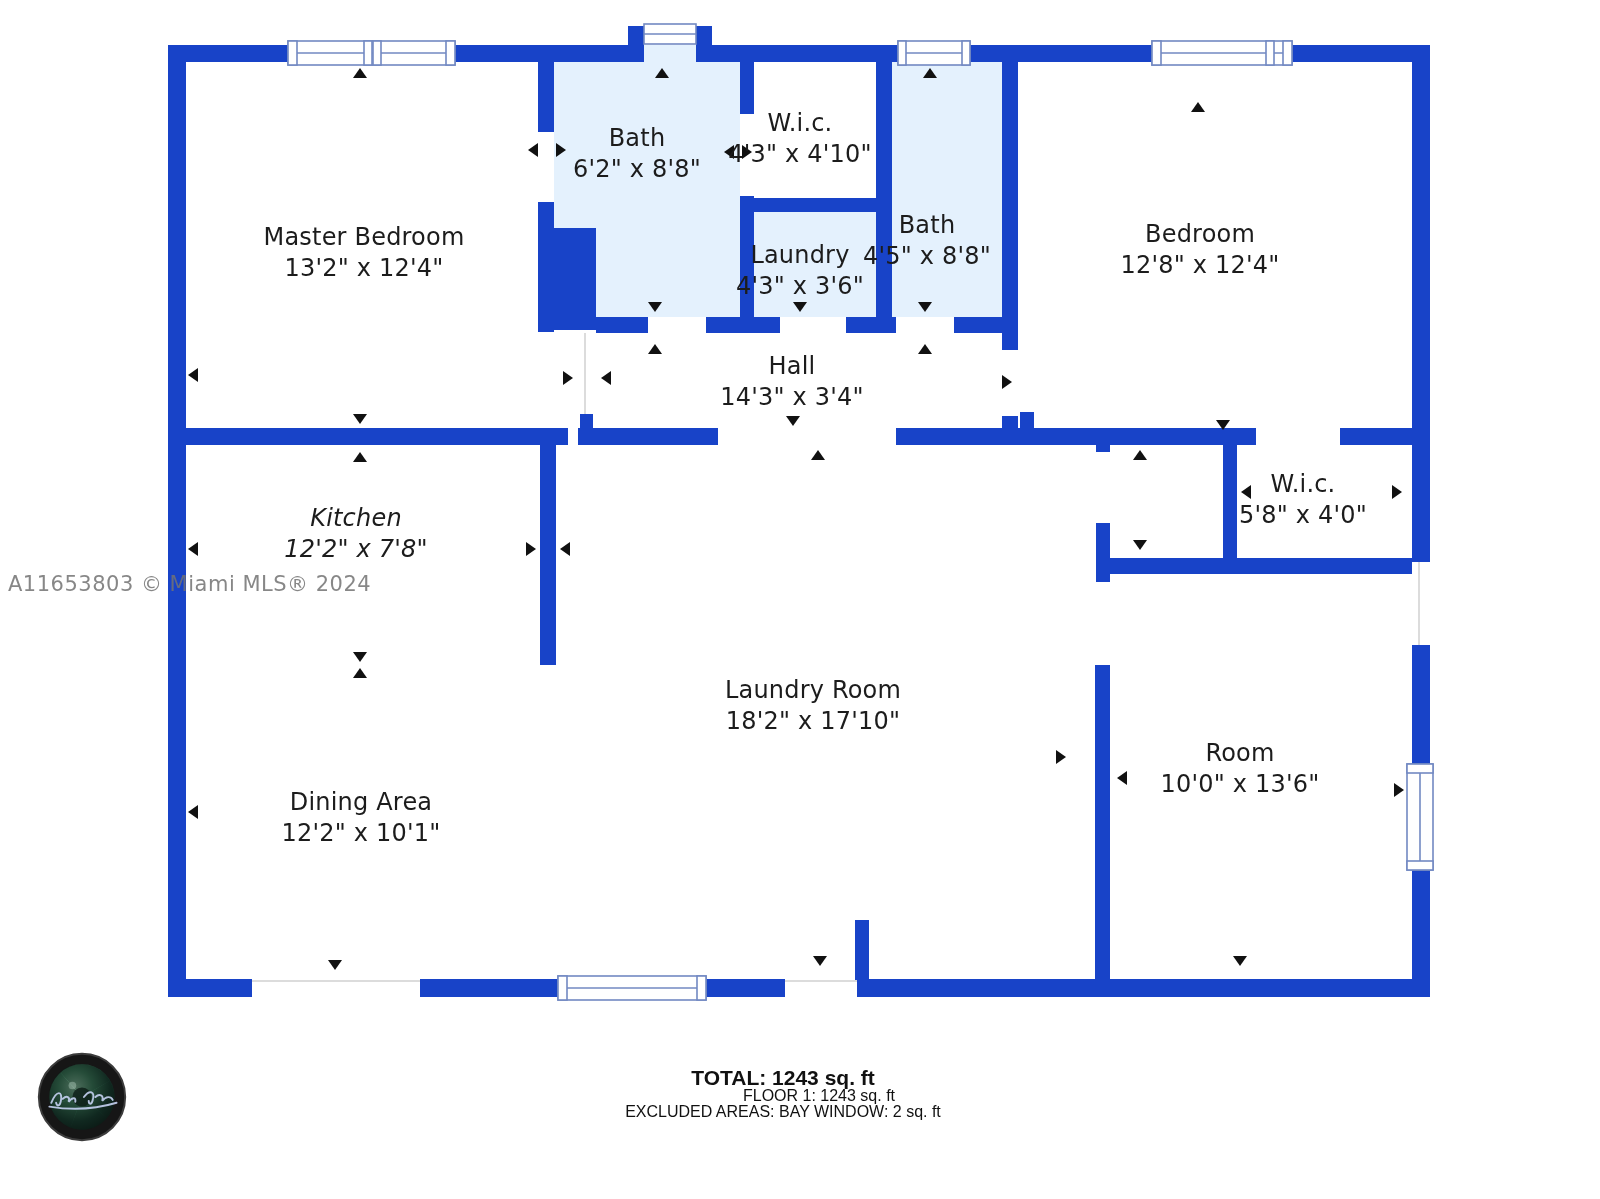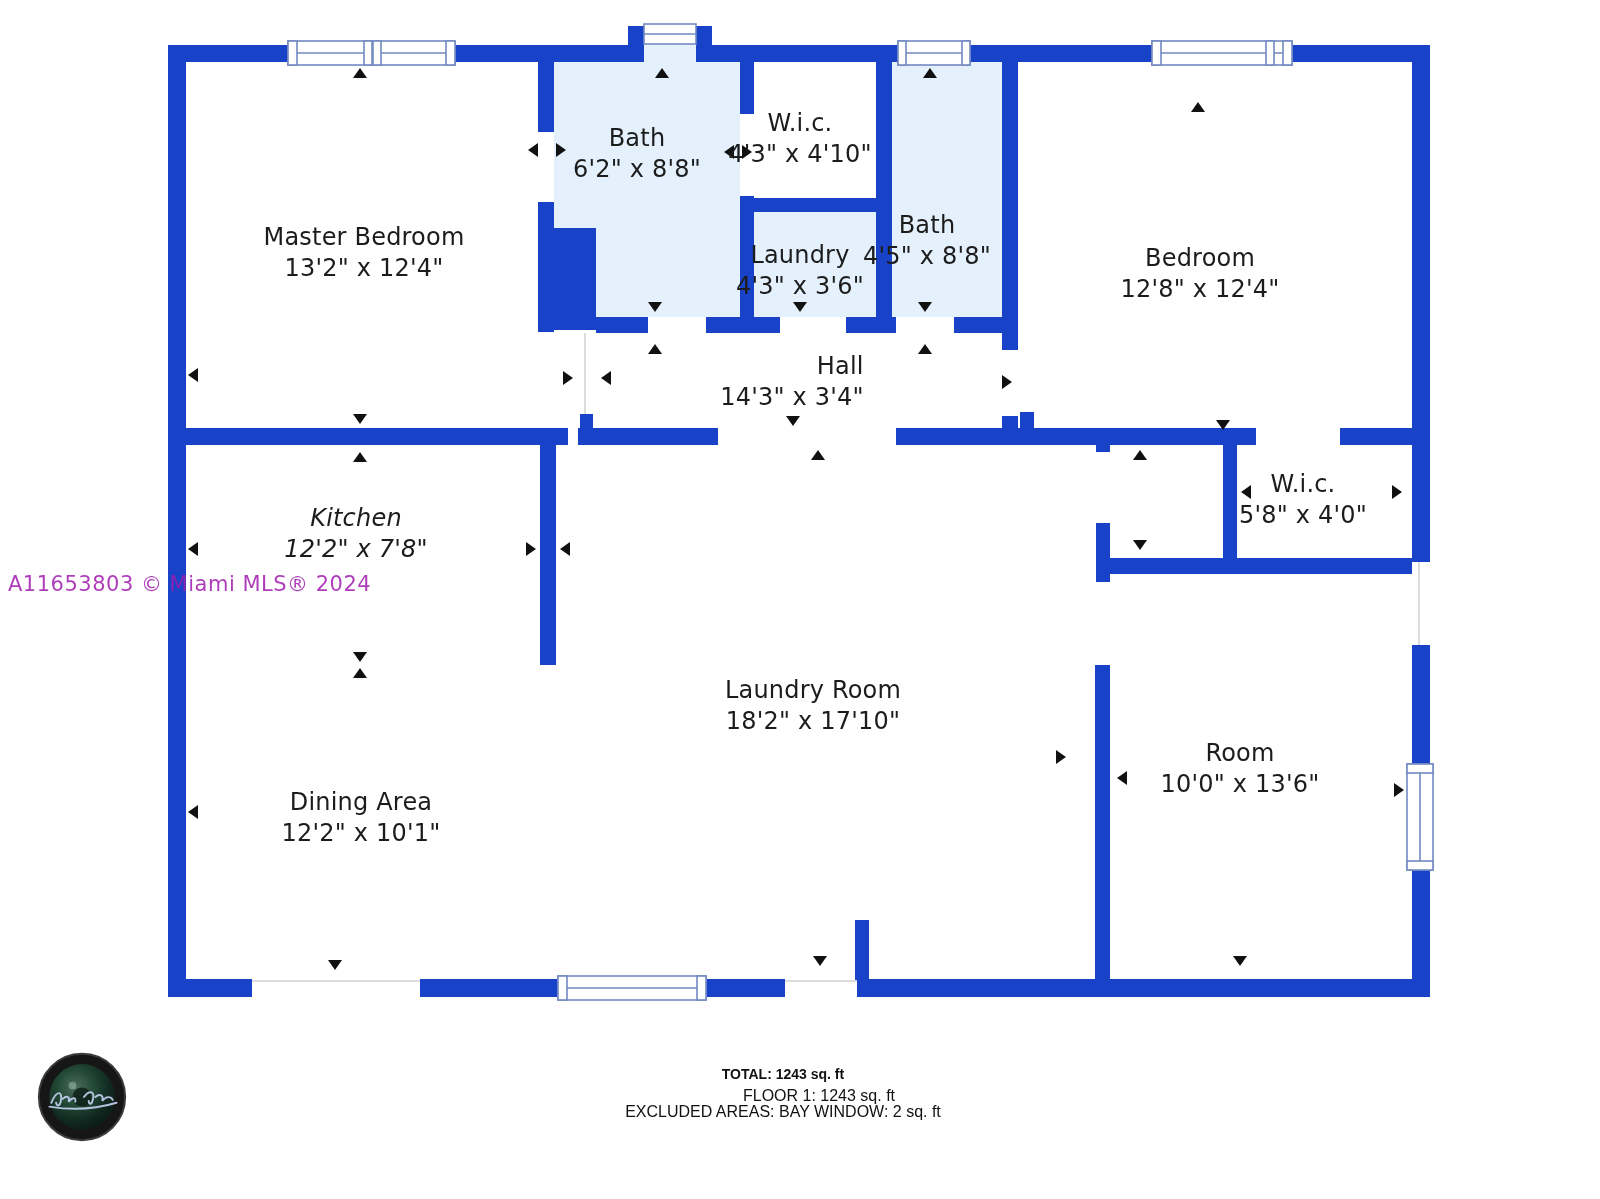--- a/index.html
+++ b/index.html
@@ -8,28 +8,28 @@
     font-family:"DejaVu Sans","Liberation Sans",sans-serif;overflow:hidden;
   }
   #plan-svg{position:absolute;left:0;top:0;}
   .room-label{
     position:absolute;transform:translate(-50%,-50%);
     text-align:center;color:#1c1c1c;font-size:24px;line-height:1.3;
     white-space:nowrap;letter-spacing:0.2px;
   }
   .room-label .dims{display:block;}
   #watermark{
-    position:absolute;left:8px;top:572px;color:#a21caf;font-size:21px;
+    position:absolute;left:8px;top:572px;color:#737373;font-size:21px;
     letter-spacing:0.5px;opacity:0.85;white-space:nowrap;
   }
   .footer-line{
     position:absolute;left:0;width:1566px;text-align:center;color:#111;
     font-family:"Liberation Sans",sans-serif;
   }
-  #footer-total{top:1066px;font-size:14px;font-weight:bold;}
+  #footer-total{top:1066px;font-size:21px;font-weight:bold;}
   #footer-floor{top:1087px;font-size:16px;margin-left:36px;}
   #footer-excluded{top:1103px;font-size:16px;}
   #footer-disclaimer{top:1135px;font-size:12.5px;}
   #logo{position:absolute;left:34px;top:1049px;}
 </style>
 </head>
 <body>
 
 <div id="canvas">
 
@@ -215,25 +215,25 @@
     <span class="dims">4'3" x 4'10"</span>
   </div>
   <div class="room-label" style="left:800px;top:271px;">
     <span>Laundry</span>
     <span class="dims">4'3" x 3'6"</span>
   </div>
   <div class="room-label" style="left:927px;top:241px;">
     <span>Bath</span>
     <span class="dims">4'5" x 8'8"</span>
   </div>
-  <div class="room-label" style="left:1200px;top:250px;margin-top:24px;">
+  <div class="room-label" style="left:1200px;top:250px;">
     <span>Bedroom</span>
     <span class="dims">12'8" x 12'4"</span>
   </div>
-  <div class="room-label" style="left:792px;top:382px;text-align:right;">
+  <div class="room-label" style="left:792px;top:382px;">
     <span>Hall</span>
     <span class="dims">14'3" x 3'4"</span>
   </div>
   <div class="room-label" style="left:356px;top:534px;font-style:italic;">
     <span>Kitchen</span>
     <span class="dims">12'2" x 7'8"</span>
   </div>
   <div class="room-label" style="left:1303px;top:500px;">
     <span>W.i.c.</span>
     <span class="dims">5'8" x 4'0"</span>

